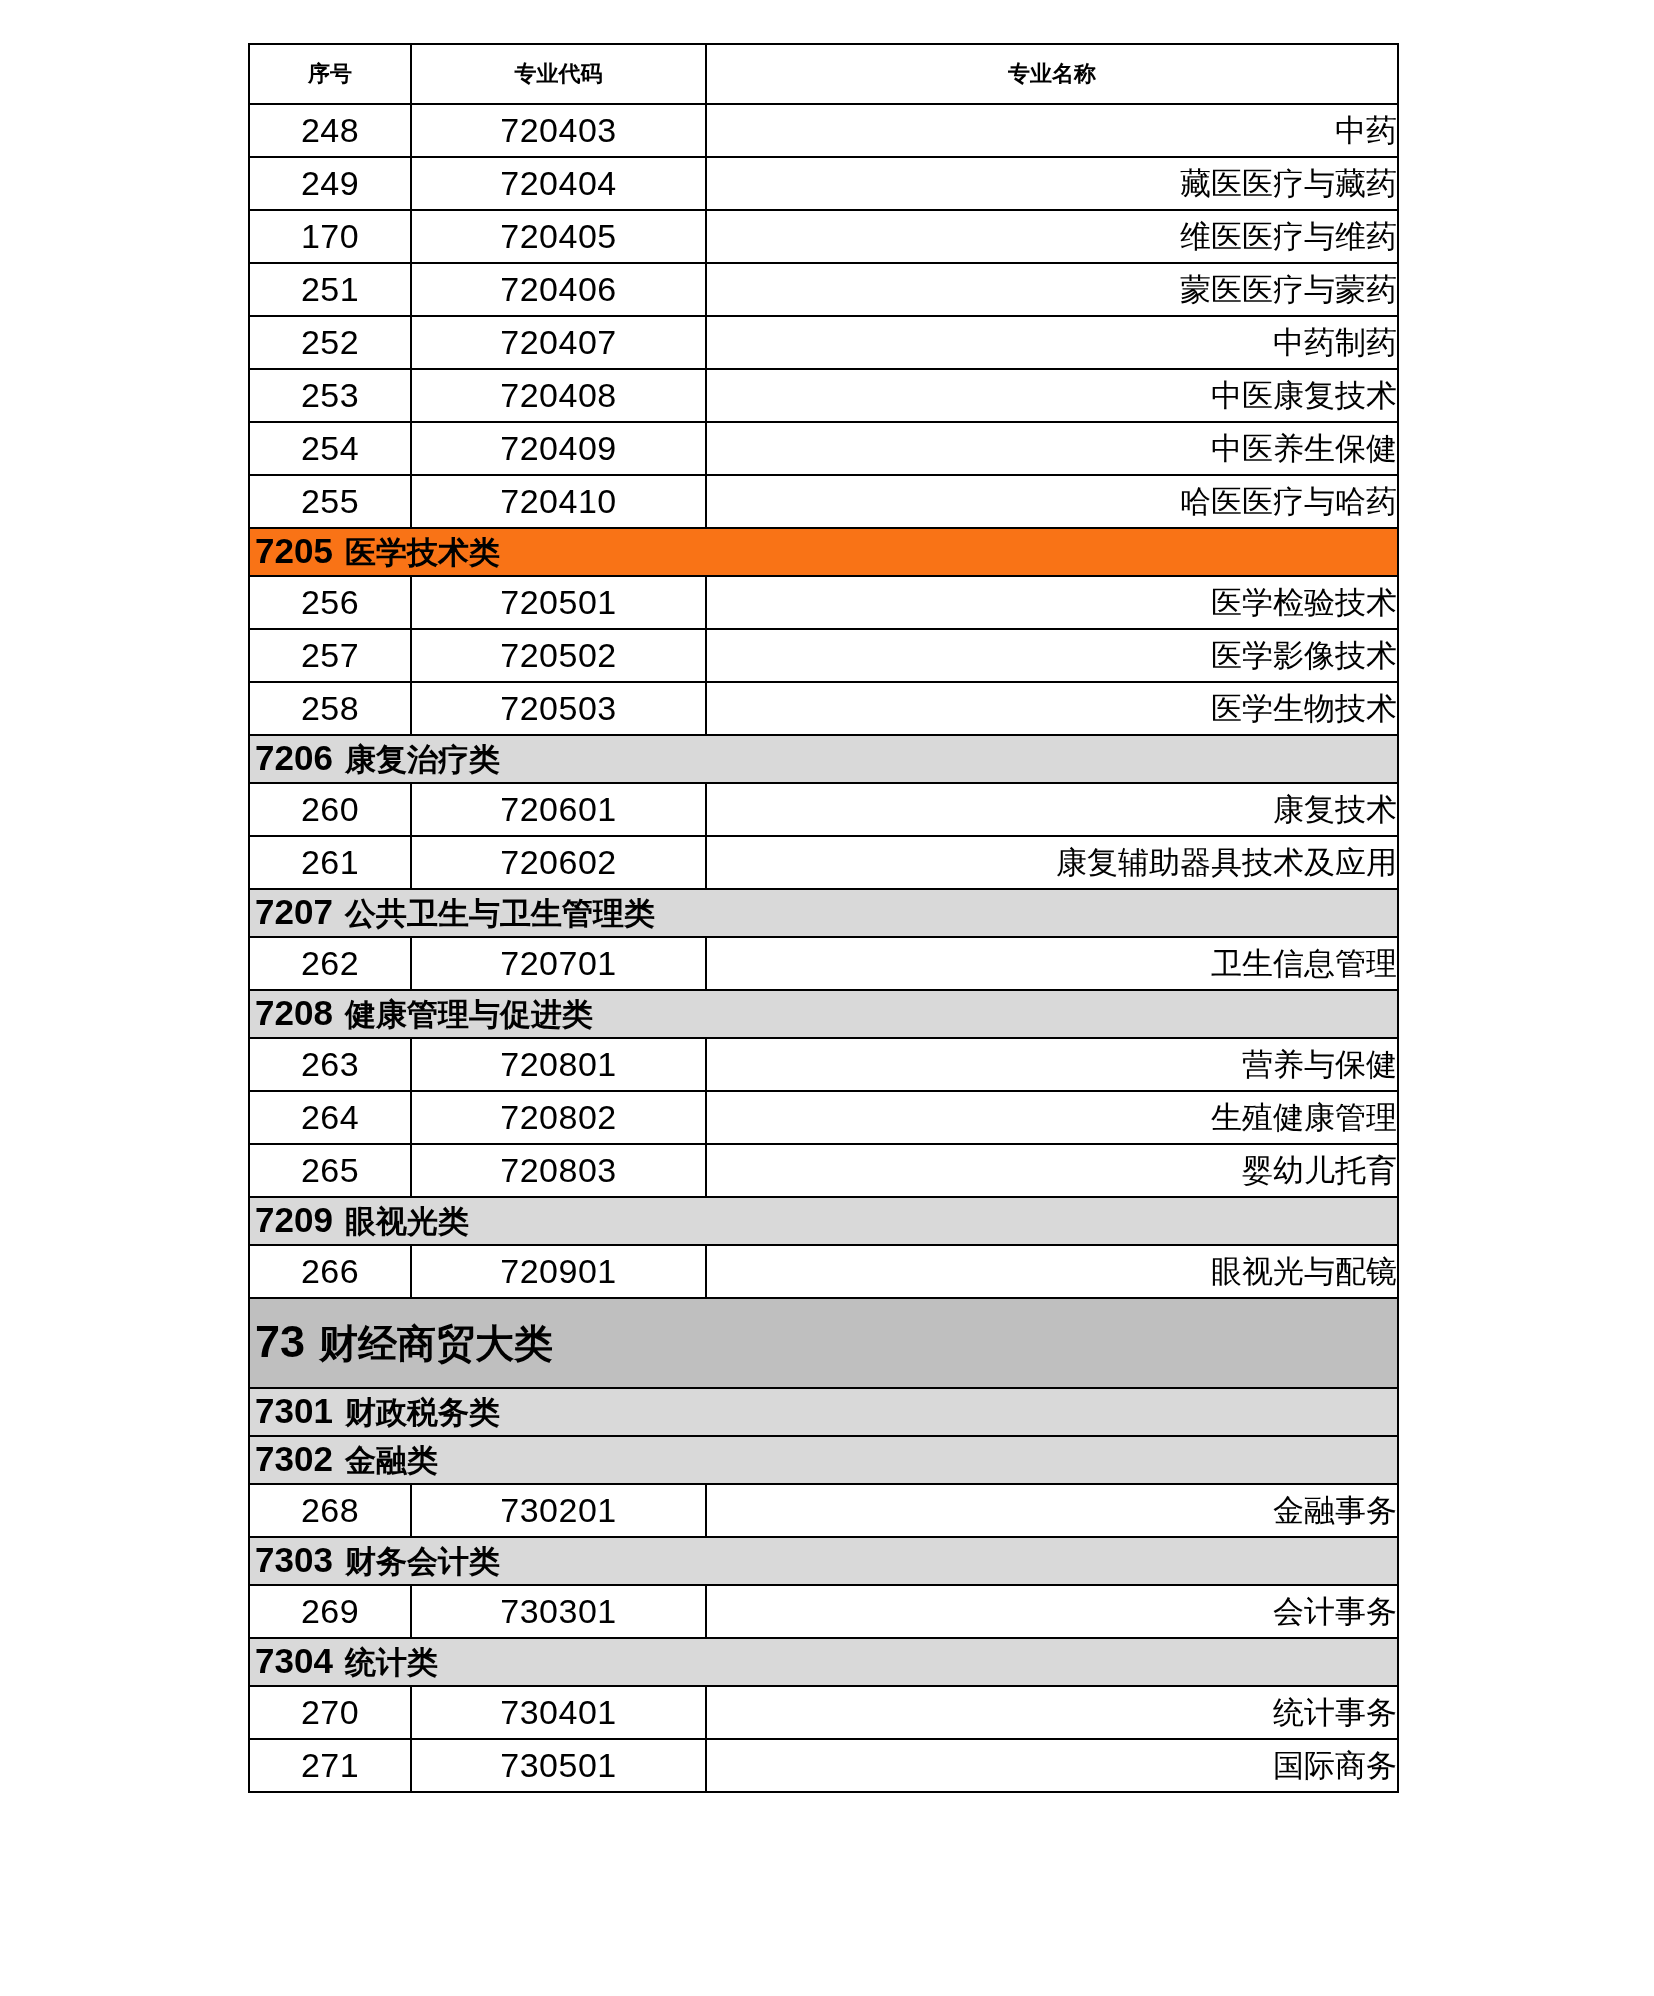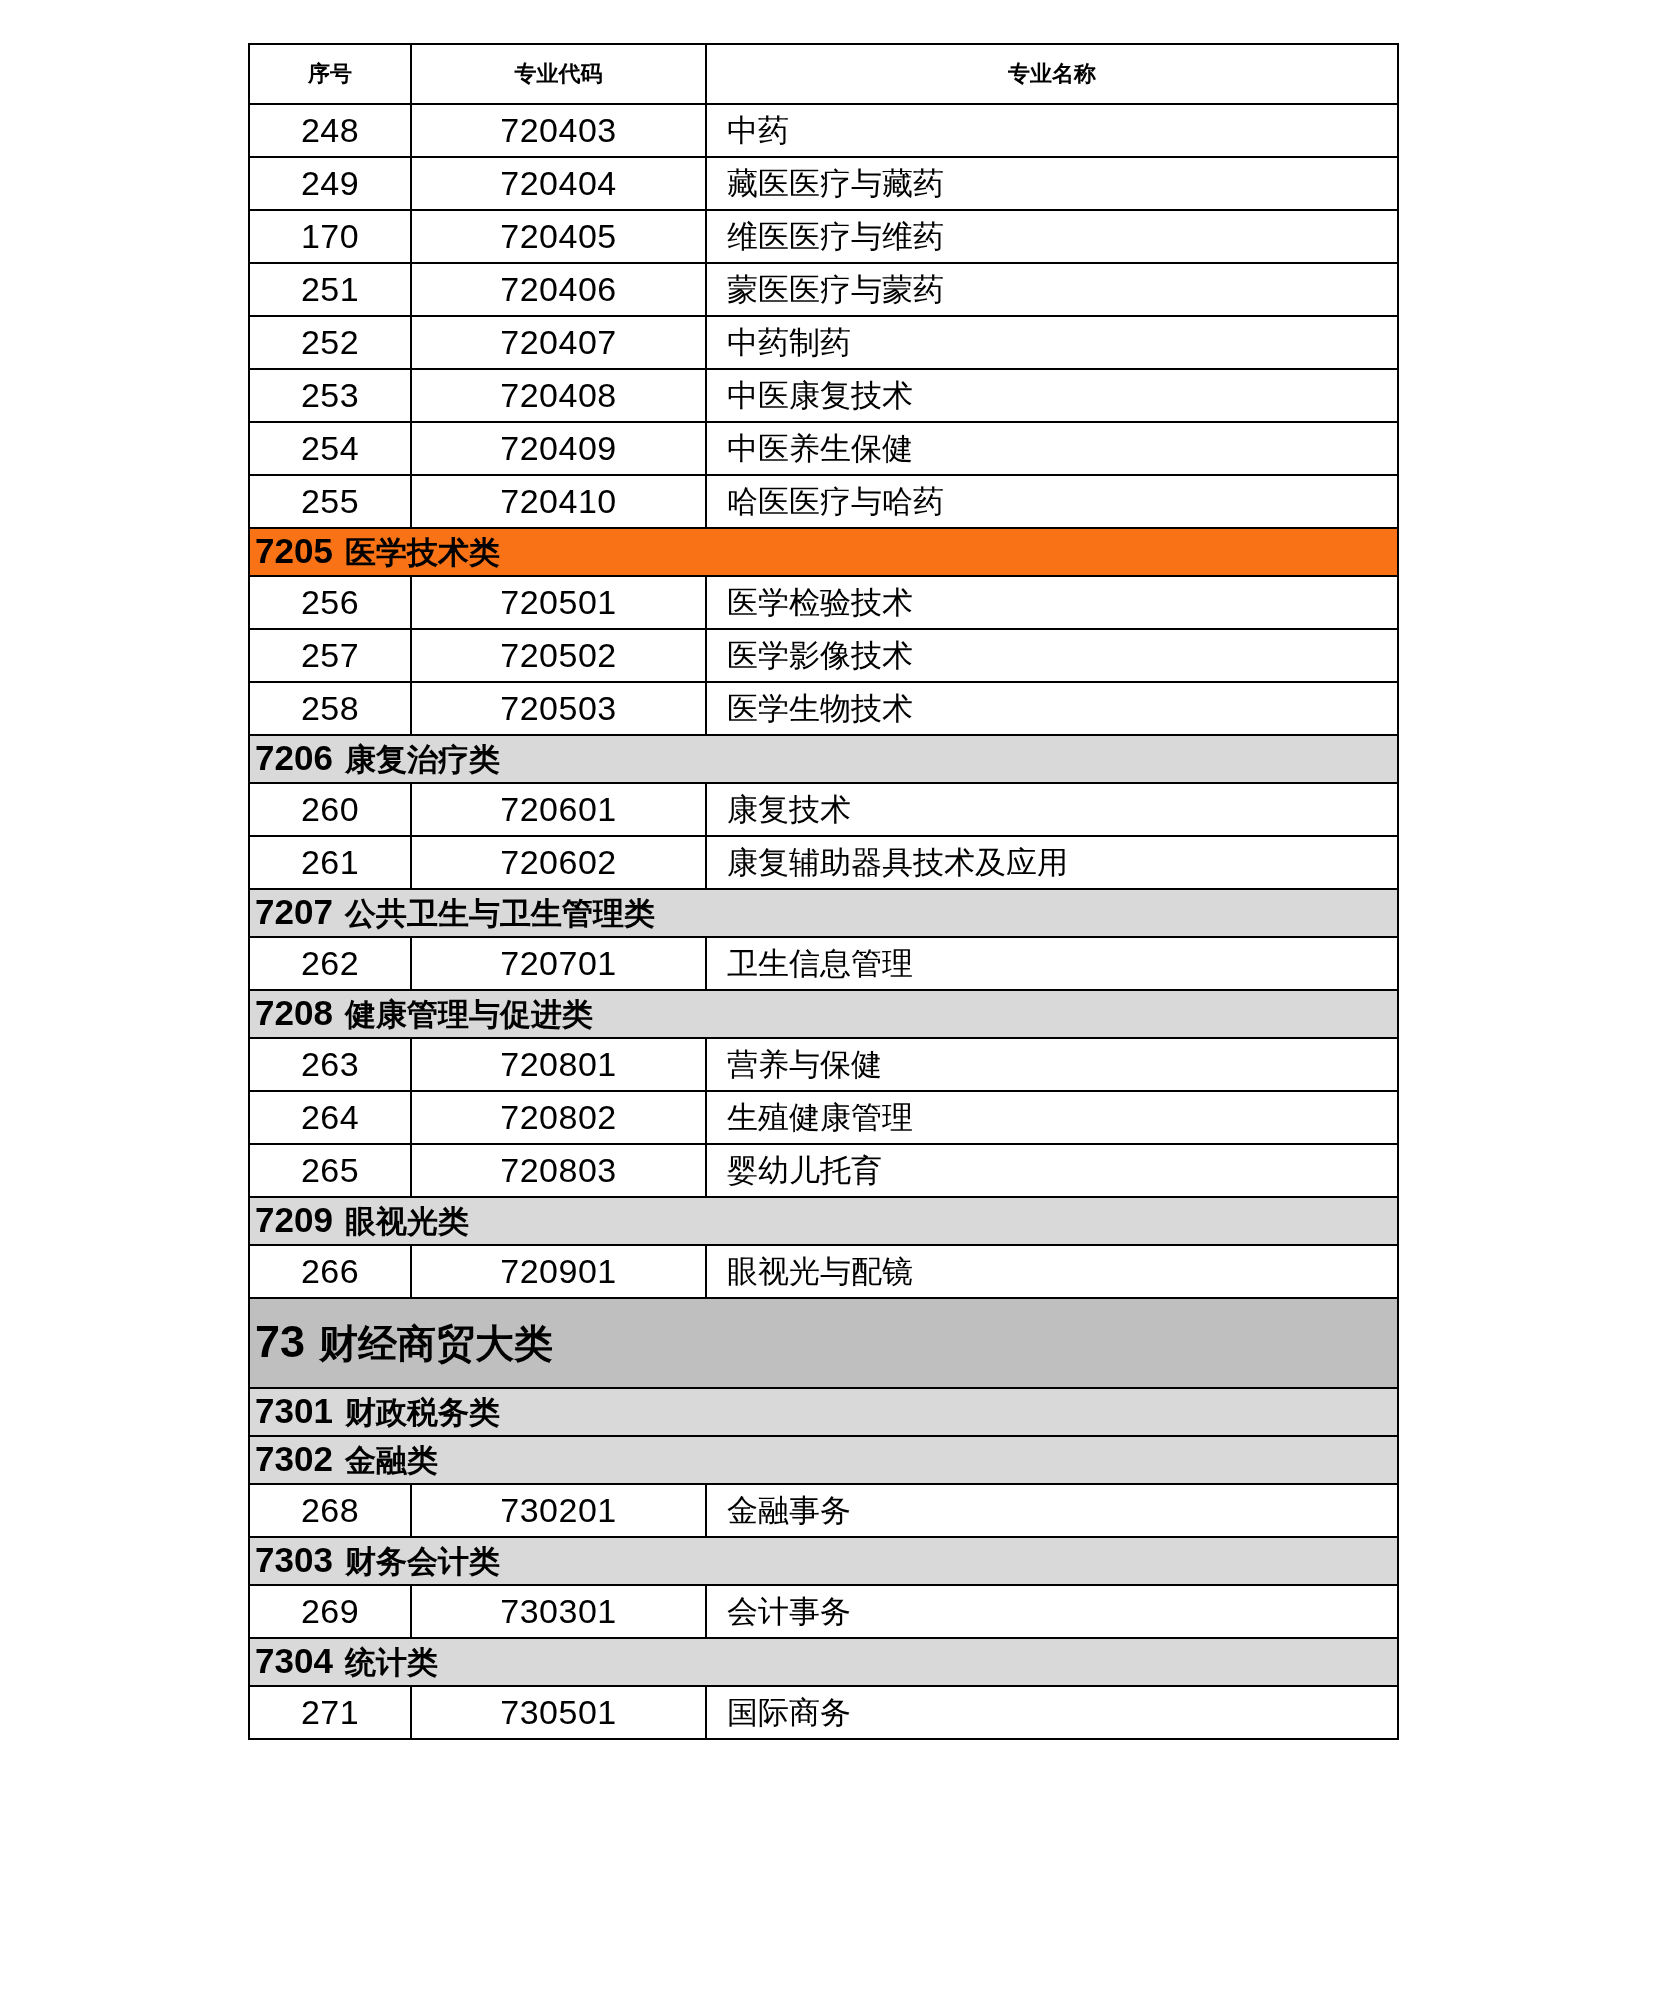--- a/index.html
+++ b/index.html
@@ -35,23 +35,23 @@
     font-family: "Liberation Sans", "DejaVu Sans", sans-serif;
   }
   tr.data-row { height: 53px; }
   td.num {
     text-align: center;
     font-size: 34px;
     letter-spacing: 0.5px;
     font-family: "Liberation Sans", "DejaVu Sans", sans-serif;
   }
   td.name {
-    text-align: left;
+    text-align: right;
     font-size: 31px;
-    padding-left: 20px;
+    padding-left: 0;
     font-family: "Liberation Serif", "DejaVu Serif", serif;
   }
   tr.section-row { height: 48px; }
   tr.section-row td {
     padding-left: 5px;
     font-weight: bold;
   }
   .sec-num {
     font-size: 35px;
     font-weight: bold;
@@ -222,19 +222,24 @@
         </tr>
         <tr class="data-row">
           <td class="num">269</td>
           <td class="num">730301</td>
           <td class="name">会计事务</td>
         </tr>
         <tr class="section-row">
           <td colspan="3" style="background: rgb(217, 217, 217);"><span class="sec-num">7304</span><span class="sec-text">统计类</span></td>
         </tr>
         <tr class="data-row">
+          <td class="num">270</td>
+          <td class="num">730401</td>
+          <td class="name">统计事务</td>
+        </tr>
+        <tr class="data-row">
           <td class="num">271</td>
           <td class="num">730501</td>
           <td class="name">国际商务</td>
         </tr>
       </tbody>
   </table>
 </div>
 
 </body></html>

